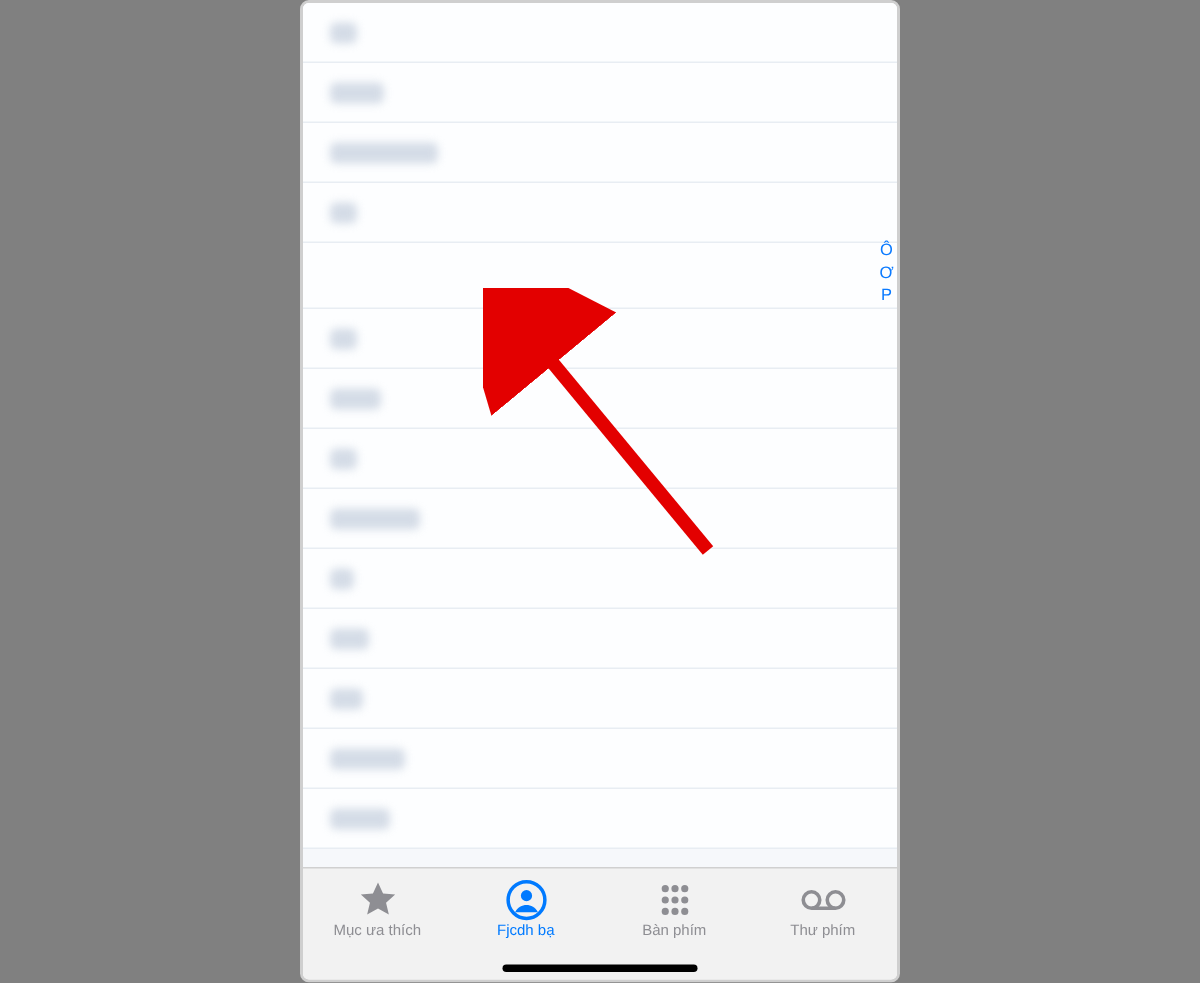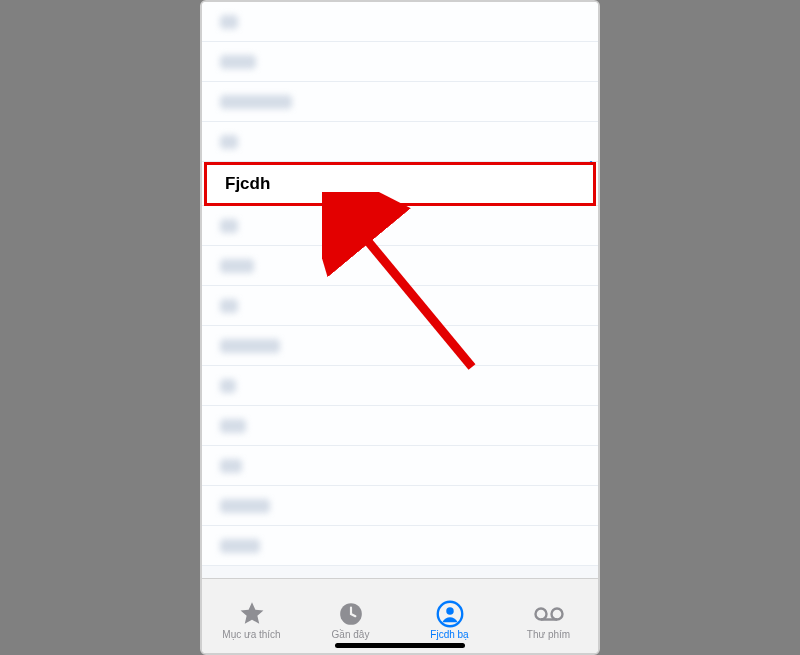--- a/index.html
+++ b/index.html
@@ -81,21 +81,21 @@
   }
   .tabbar {
     position: absolute;
     left: 0; right: 0; bottom: 0;
     height: 75px;
     background: #f2f2f2;
     border-top: 1px solid #d0d0d0;
     display: flex;
     justify-content: space-around;
     align-items: flex-start;
-    padding-top: 20px;
+    padding-top: 6px;
   }
   .tab {
     flex: 1;
     text-align: center;
     color: #8e8e93;
     font-size: 10px;
     cursor: pointer;
   }
   .tab.active { color: #007aff; }
   .tab .iconwrap {
@@ -159,23 +159,20 @@
     <div class="row">
         <span class="blurtxt" style="width:22px"></span>
       </div>
     <div class="row">
         <span class="blurtxt" style="width:50px"></span>
       </div>
     <div class="row">
         <span class="blurtxt" style="width:40px"></span>
       </div>
 
-    <div class="highlight-row">
-      <span class="contact-name">Fjcdh</span>
-    </div>
 
     <div class="indexletters">
       <div>Ô</div>
       <div>Ơ</div>
       <div>P</div>
     </div>
 
     <svg class="arrow-annot" width="190" height="210">
       <defs>
         <marker id="ah" markerWidth="14" markerHeight="14" refX="3" refY="6" orient="auto">
@@ -190,41 +187,50 @@
 
     <div class="tab">
       <div class="iconwrap">
         <svg width="28" height="28" viewBox="0 0 24 24">
           <path fill="#8e8e93" d="M12 2l2.9 6.3 6.9.6-5.2 4.6 1.6 6.8L12 16.9 5.8 20.3l1.6-6.8L2.2 8.9l6.9-.6L12 2z"></path>
         </svg>
       </div>
       <div>Mục ưa thích</div>
     </div>
 
-    <div class="tab">
-      <div class="iconwrap">
-        <svg width="26" height="26" viewBox="0 0 24 24">
-          <circle cx="12" cy="12" r="10" fill="#8e8e93"></circle>
-          <path d="M12 6v6l4 2" stroke="#f2f2f2" stroke-width="2" fill="none" stroke-linecap="round"></path>
-        </svg>
-      </div>
-      <div>Gần đây</div>
-    </div>
 
     <div class="tab active">
       <div class="iconwrap">
         <svg width="28" height="28" viewBox="0 0 24 24">
           <circle cx="12" cy="12" r="10.5" fill="none" stroke="#007aff" stroke-width="2"></circle>
           <circle cx="12" cy="9.5" r="3.2" fill="#007aff"></circle>
           <path d="M5.5 19c1.3-3 4-4.2 6.5-4.2s5.2 1.2 6.5 4.2" fill="#007aff"></path>
         </svg>
       </div>
       <div>Fjcdh bạ</div>
     </div>
 
+    <div class="tab">
+      <div class="iconwrap">
+        <svg width="26" height="26" viewBox="0 0 24 24">
+          <g fill="#8e8e93">
+            <circle cx="6" cy="5" r="2.2"></circle>
+              <circle cx="12" cy="5" r="2.2"></circle>
+              <circle cx="18" cy="5" r="2.2"></circle>
+            <circle cx="6" cy="12" r="2.2"></circle>
+              <circle cx="12" cy="12" r="2.2"></circle>
+              <circle cx="18" cy="12" r="2.2"></circle>
+            <circle cx="6" cy="19" r="2.2"></circle>
+              <circle cx="12" cy="19" r="2.2"></circle>
+              <circle cx="18" cy="19" r="2.2"></circle>
+          </g>
+        </svg>
+      </div>
+      <div>Bàn phím</div>
+    </div>
 
     <div class="tab">
       <div class="iconwrap">
         <svg width="32" height="26" viewBox="0 0 32 20">
           <g fill="none" stroke="#8e8e93" stroke-width="2.4">
             <circle cx="8" cy="10" r="5.5"></circle>
             <circle cx="24" cy="10" r="5.5"></circle>
             <line x1="8" y1="15.5" x2="24" y2="15.5"></line>
           </g>
         </svg>

